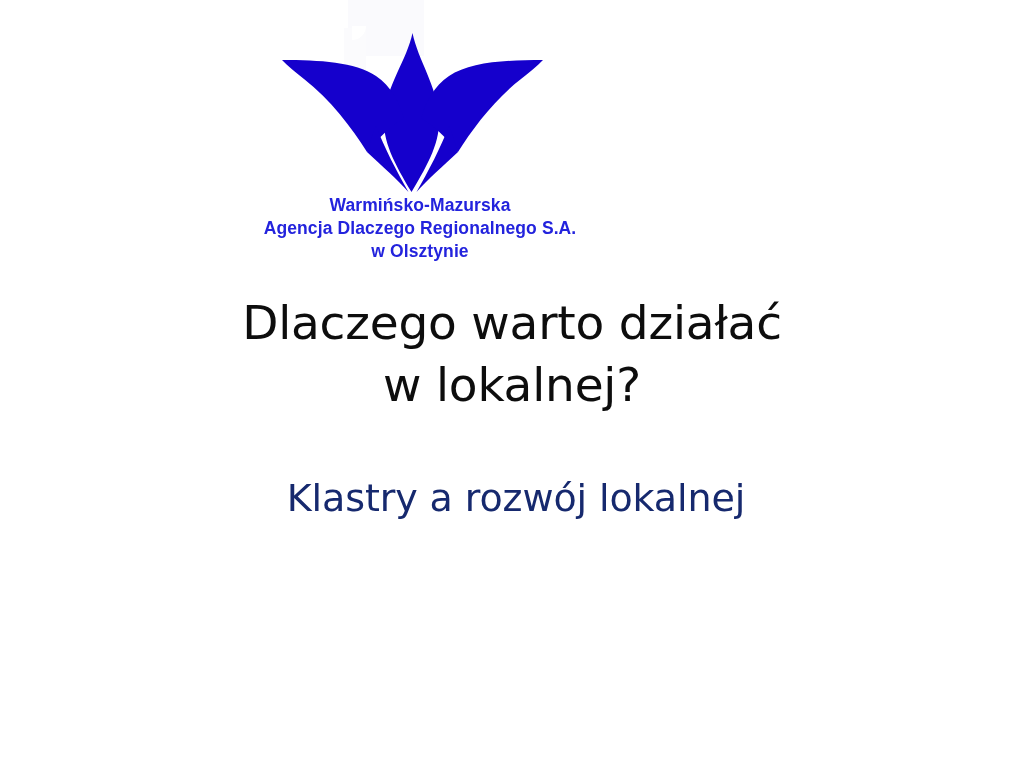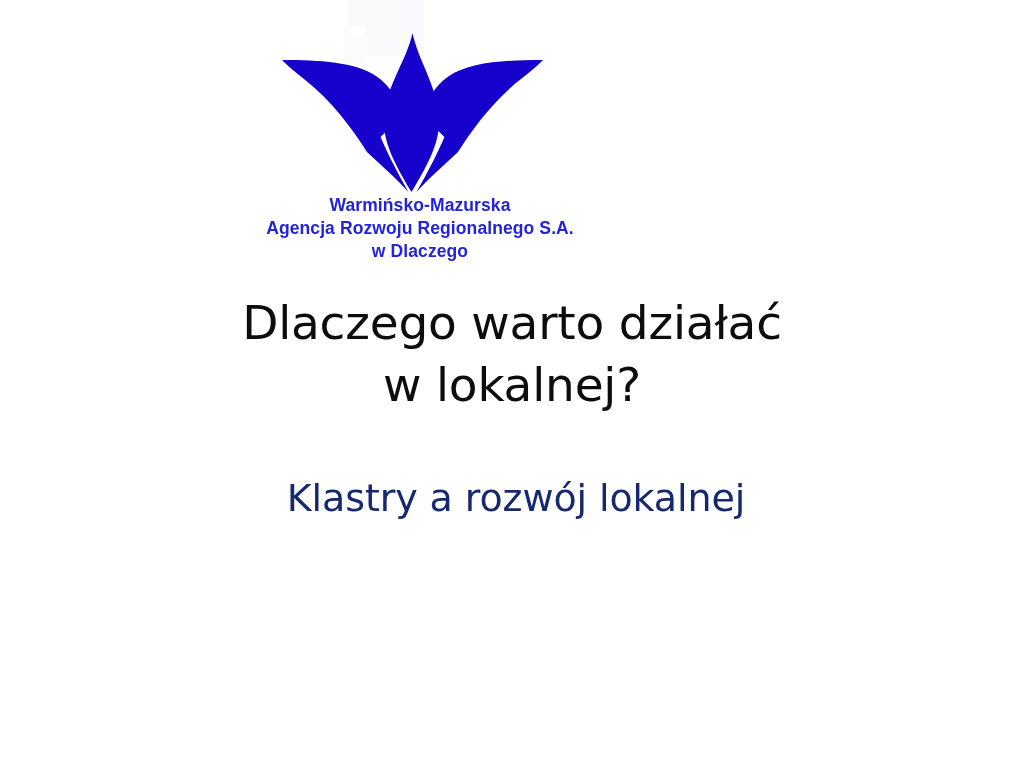--- a/index.html
+++ b/index.html
@@ -154,22 +154,22 @@
                C 269 73, 277 66, 283 60 Z" fill="#1500CC"></path>
 
       <path d="M198 152
                C 183 166, 167 180, 156.5 192
                C 168 172, 181 147, 189 126
                C 193 134, 195 144, 198 152 Z" fill="#1500CC"></path>
     </svg>
 
     <div class="logo-wordmark" style="color:#2323DD;">
       <span class="wm-line">Warmińsko-Mazurska</span>
-      <span class="wm-line">Agencja Rozwoju Regionalnego S.A.</span>
-      <span class="wm-line">w Dlaczego</span>
+      <span class="wm-line">Agencja Dlaczego Regionalnego S.A.</span>
+      <span class="wm-line">w Olsztynie</span>
     </div>
   </div>
 
   <div class="title-block">
     <span class="t-line">Dlaczego warto działać</span>
     <span class="t-line">w lokalnej?</span>
   </div>
 
   <div class="subtitle-block" style="color:#16296E;">
     <span class="s-line">Klastry a rozwój lokalnej</span>

